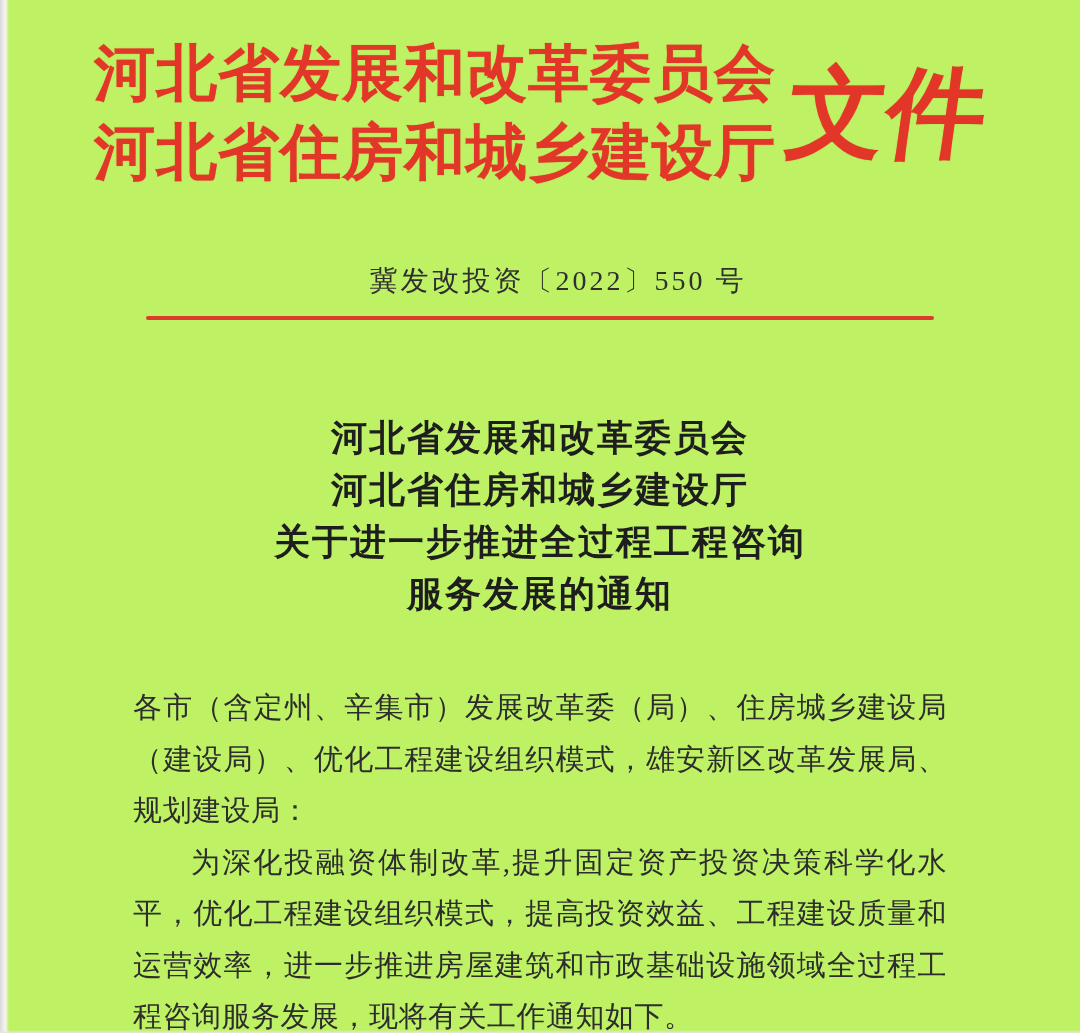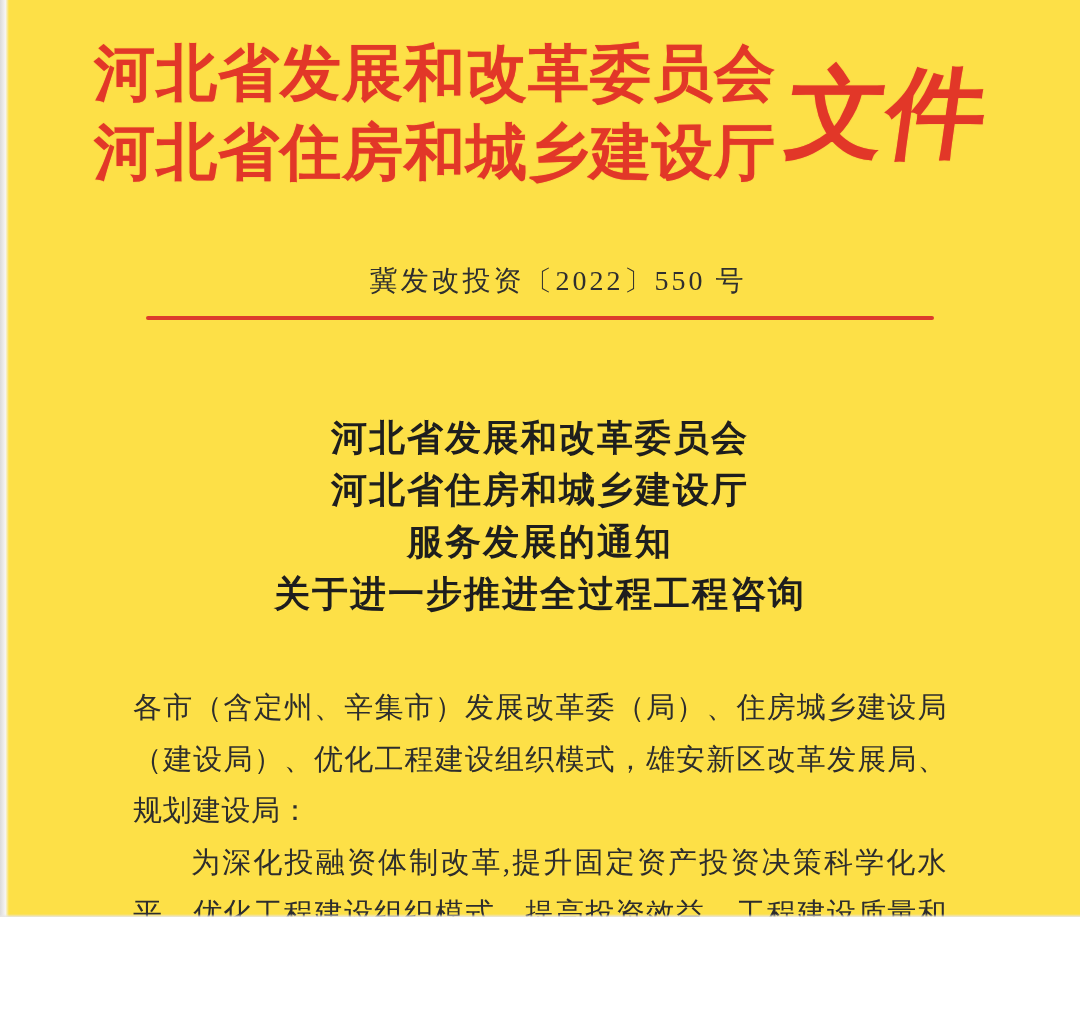--- a/index.html
+++ b/index.html
@@ -1,22 +1,22 @@
 <!DOCTYPE html>
 <html><head>
 <meta charset="utf-8">
 <style>
   * { margin: 0; padding: 0; box-sizing: border-box; }
   html, body { background: #ffffff; }
   .page {
     position: relative;
     width: 1080px;
-    height: 917px;
+    height: 1033px;
     margin: 0 auto;
-    background: #fde047;
+    background: #bef264;
     overflow: hidden;
     font-family: "Liberation Serif", "DejaVu Serif", serif;
   }
   .scan-edge-left {
     position: absolute;
     left: 0; top: 0;
     width: 9px; height: 100%;
     background: linear-gradient(to right, #dcdad8, #f6f5f4 60%, rgba(255,255,255,0));
   }
   .scan-edge-bottom {
@@ -112,21 +112,21 @@
     <div class="doc-marker">文件</div>
   </div>
 
   <div class="reference-number">冀发改投资〔2022〕550 号</div>
 
   <div class="red-rule"></div>
 
   <div class="doc-title">
     <div class="title-line">河北省发展和改革委员会</div>
     <div class="title-line">河北省住房和城乡建设厅</div>
+    <div class="title-line">关于进一步推进全过程工程咨询</div>
     <div class="title-line">服务发展的通知</div>
-    <div class="title-line">关于进一步推进全过程工程咨询</div>
   </div>
 
   <div class="doc-body">
     <p class="addressee">各市（含定州、辛集市）发展改革委（局）、住房城乡建设局（建设局）、优化工程建设组织模式，雄安新区改革发展局、规划建设局：</p>
     <p class="paragraph-indent">为深化投融资体制改革,提升固定资产投资决策科学化水平，优化工程建设组织模式，提高投资效益、工程建设质量和运营效率，进一步推进房屋建筑和市政基础设施领域全过程工程咨询服务发展，现将有关工作通知如下。</p>
   </div>
 </div>
 
 </body></html>

